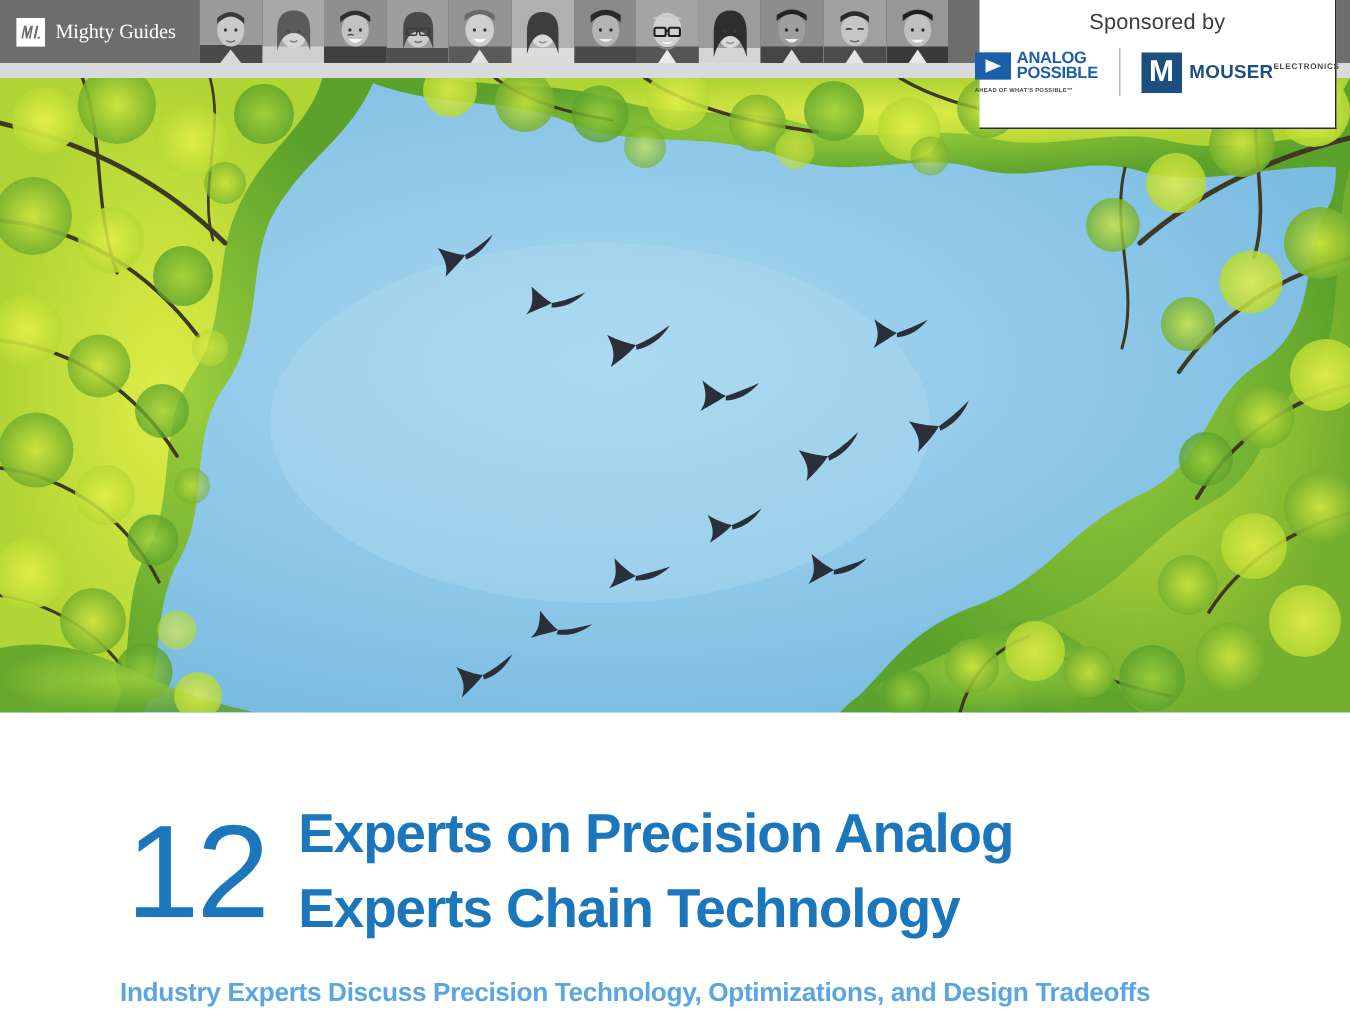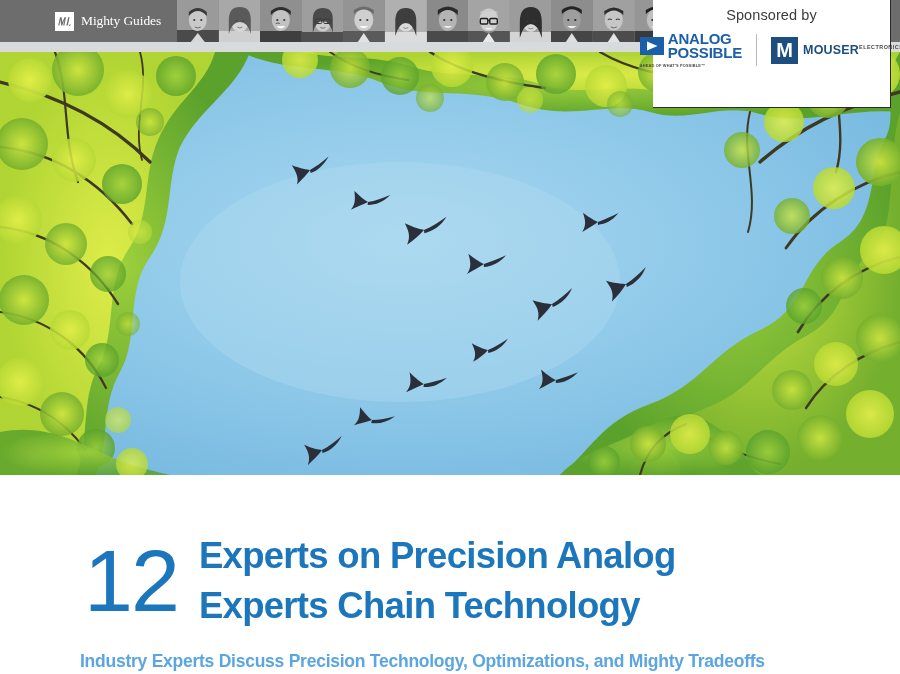--- a/index.html
+++ b/index.html
@@ -33,21 +33,20 @@
   }
 
   .brand-block {
     width: 133px;
     flex: 0 0 133px;
     display: flex;
     align-items: center;
     gap: 7px;
     padding-left: 11px;
     background: #6d6d6d;
-    margin-left: 44px;
   }
 
   .brand-mark {
     width: 19px; height: 19px;
     background: #ffffff;
     flex: 0 0 19px;
     position: relative;
     display: flex;
     align-items: center;
     justify-content: center;
@@ -92,21 +91,21 @@
     left: 0; top: 42px;
     width: 900px; height: 10px;
     background: #d9dadb;
     z-index: 4;
   }
 
   
   .sponsor-panel {
     position: absolute;
     left: 653px; top: 0;
-    width: 238px; height: 108px;
+    width: 238px; height: 86px;
     background: #ffffff;
     border-right: 1px solid #2b2b2b;
     border-bottom: 1px solid #2b2b2b;
     z-index: 20;
     display: flex;
     flex-direction: column;
     align-items: center;
     padding-top: 7px;
   }
   .sponsored-by {
@@ -139,21 +138,21 @@
     width: 24px; height: 18px;
     background: #1a5fa8;
     display: flex; align-items: center; justify-content: center;
   }
   .adi-tri svg { display: block; }
   .adi-words {
     display: flex; flex-direction: column;
     line-height: 0.96;
     color: #1a5fa8;
     font-weight: bold;
-    font-size: 15px;
+    font-size: 11px;
     letter-spacing: -0.2px;
   }
   .adi-tag {
     font-size: 3.9px;
     color: #4a4a4a;
     letter-spacing: 0.18px;
     margin-top: 2.5px;
     font-weight: bold;
     white-space: nowrap;
   }
@@ -663,21 +662,21 @@
   </div>
 
   <div class="title-band">
     <div class="title-row">
       <div class="big-number">12</div>
       <div class="title-lines">
         <div class="title-line">Experts on Precision Analog</div>
         <div class="title-line">Experts Chain Technology</div>
       </div>
     </div>
-    <div class="subtitle">Industry Experts Discuss Precision Technology, Optimizations, and Mighty Tradeoffs</div>
+    <div class="subtitle">Industry Experts Discuss Precision Technology, Optimizations, and Design Tradeoffs</div>
   </div>
 
   <div class="bottom-strip">
     <svg viewBox="0 0 900 34" preserveAspectRatio="none" aria-hidden="true">
       <defs>
         <radialGradient id="sunGrad" cx="17%" cy="15%" r="48%">
           <stop offset="0%" stop-color="#ffffff"></stop>
           <stop offset="35%" stop-color="#fff8c4"></stop>
           <stop offset="100%" stop-color="#f4ee78" stop-opacity="0"></stop>
         </radialGradient>

